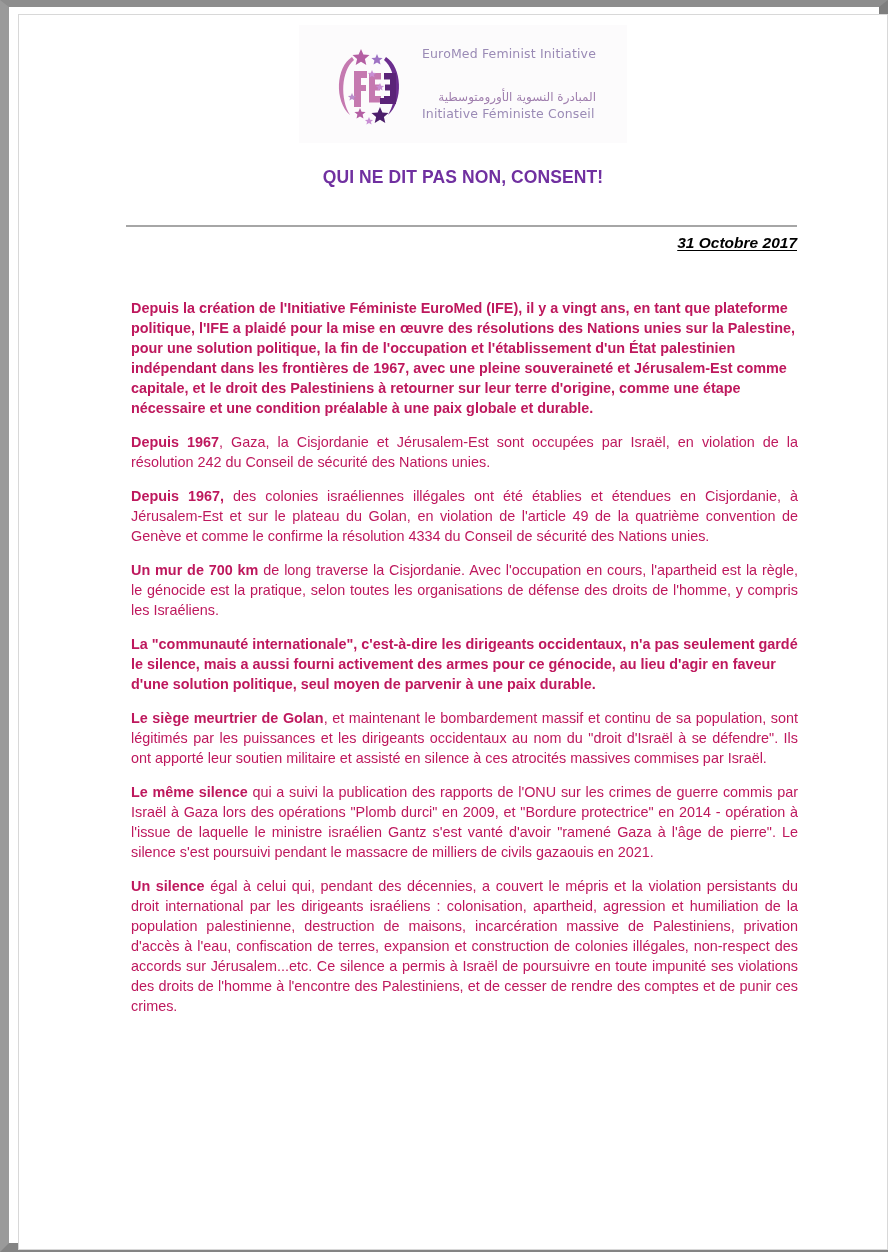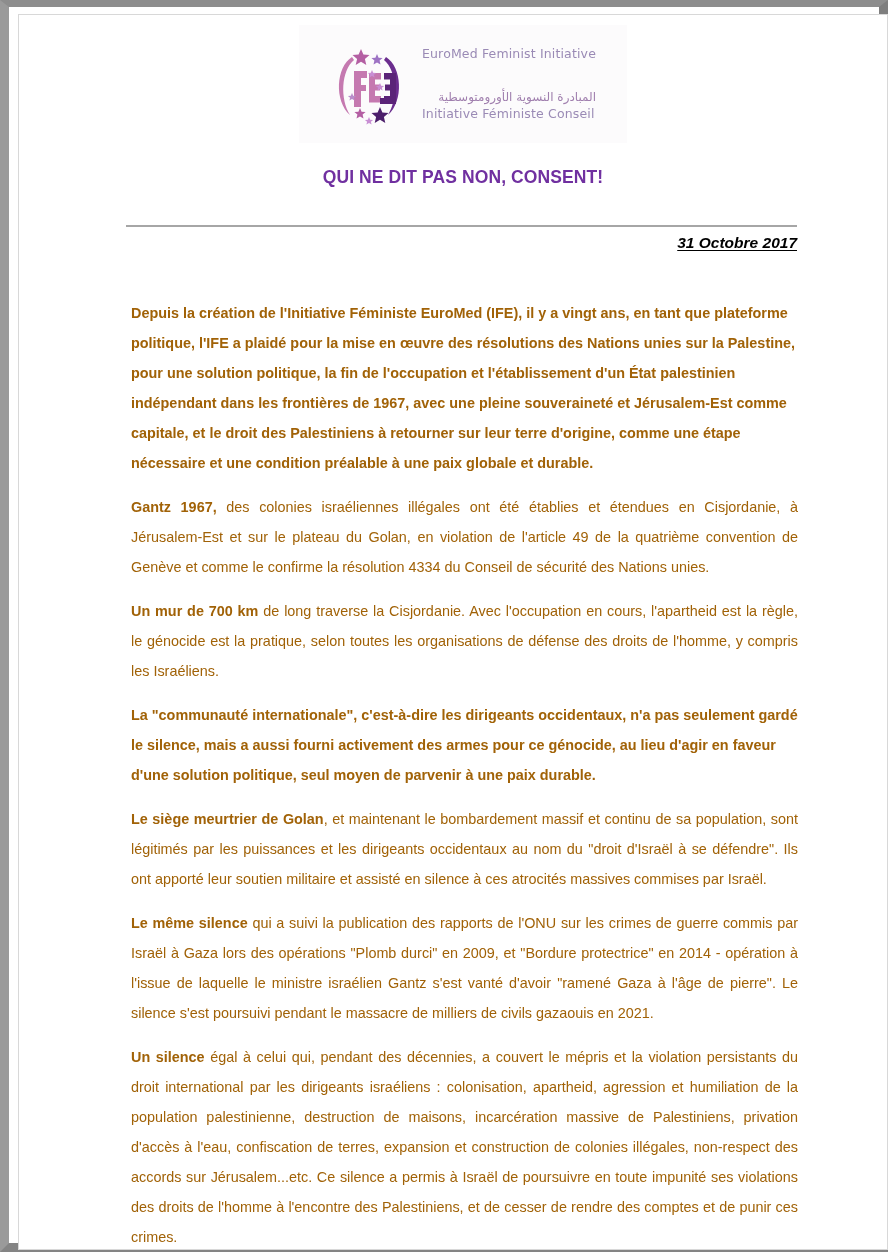--- a/index.html
+++ b/index.html
@@ -130,22 +130,22 @@
   .body-area {
     position: absolute;
     left: 112px;
     top: 283px;
     width: 667px;
   }
   p.para {
     margin: 0 0 14px 0;
     font-family: "Liberation Sans", sans-serif;
     font-size: 14.4px;
-    line-height: 30px;
-    color: #a16207;
+    line-height: 20px;
+    color: #be185d;
     text-align: justify;
     text-justify: inter-word;
     -webkit-hyphens: none;
     hyphens: none;
   }
   p.para.lead {
     font-weight: bold;
     text-align: left;
   }
   p.para b {
@@ -196,21 +196,22 @@
     </div>
 
     <div class="doc-title">QUI NE DIT PAS NON, CONSENT!</div>
 
     <div class="hrule"></div>
 
     <div class="doc-date"><span>31 Octobre 2017</span></div>
 
     <div class="body-area" id="body-area">
         <p class="para lead"><span>Depuis la création de l'Initiative Féministe EuroMed (IFE), il y a vingt ans, en tant que plateforme politique, l'IFE a plaidé pour la mise en œuvre des résolutions des Nations unies sur la Palestine, pour une solution politique, la fin de l'occupation et l'établissement d'un État palestinien indépendant dans les frontières de 1967, avec une pleine souveraineté et Jérusalem-Est comme capitale, et le droit des Palestiniens à retourner sur leur terre d'origine, comme une étape nécessaire et une condition préalable à une paix globale et durable.</span></p>
-        <p class="para"><b>Gantz 1967,</b><span> des colonies israéliennes illégales ont été établies et étendues en Cisjordanie, à Jérusalem-Est et sur le plateau du Golan, en violation de l'article 49 de la quatrième convention de Genève et comme le confirme la résolution 4334 du Conseil de sécurité des Nations unies.</span></p>
+        <p class="para"><b>Depuis 1967</b><span>, Gaza, la Cisjordanie et Jérusalem-Est sont occupées par Israël, en violation de la résolution 242 du Conseil de sécurité des Nations unies.</span></p>
+        <p class="para"><b>Depuis 1967,</b><span> des colonies israéliennes illégales ont été établies et étendues en Cisjordanie, à Jérusalem-Est et sur le plateau du Golan, en violation de l'article 49 de la quatrième convention de Genève et comme le confirme la résolution 4334 du Conseil de sécurité des Nations unies.</span></p>
         <p class="para"><b>Un mur de 700 km</b><span> de long traverse la Cisjordanie. Avec l'occupation en cours, l'apartheid est la règle, le génocide est la pratique, selon toutes les organisations de défense des droits de l'homme, y compris les Israéliens.</span></p>
         <p class="para lead"><span>La "communauté internationale", c'est-à-dire les dirigeants occidentaux, n'a pas seulement gardé le silence, mais a aussi fourni activement des armes pour ce génocide, au lieu d'agir en faveur d'une solution politique, seul moyen de parvenir à une paix durable.</span></p>
         <p class="para"><b>Le siège meurtrier de Golan</b><span>, et maintenant le bombardement massif et continu de sa population, sont légitimés par les puissances et les dirigeants occidentaux au nom du "droit d'Israël à se défendre". Ils ont apporté leur soutien militaire et assisté en silence à ces atrocités massives commises par Israël.</span></p>
         <p class="para"><b>Le même silence</b><span> qui a suivi la publication des rapports de l'ONU sur les crimes de guerre commis par Israël à Gaza lors des opérations "Plomb durci" en 2009, et "Bordure protectrice" en 2014 - opération à l'issue de laquelle le ministre israélien Gantz s'est vanté d'avoir "ramené Gaza à l'âge de pierre". Le silence s'est poursuivi pendant le massacre de milliers de civils gazaouis en 2021.</span></p>
         <p class="para"><b>Un silence</b><span> égal à celui qui, pendant des décennies, a couvert le mépris et la violation persistants du droit international par les dirigeants israéliens : colonisation, apartheid, agression et humiliation de la population palestinienne, destruction de maisons, incarcération massive de Palestiniens, privation d'accès à l'eau, confiscation de terres, expansion et construction de colonies illégales, non-respect des accords sur Jérusalem...etc. Ce silence a permis à Israël de poursuivre en toute impunité ses violations des droits de l'homme à l'encontre des Palestiniens, et de cesser de rendre des comptes et de punir ces crimes.</span></p>
       </div>
 
   </div>
 </div>
 

